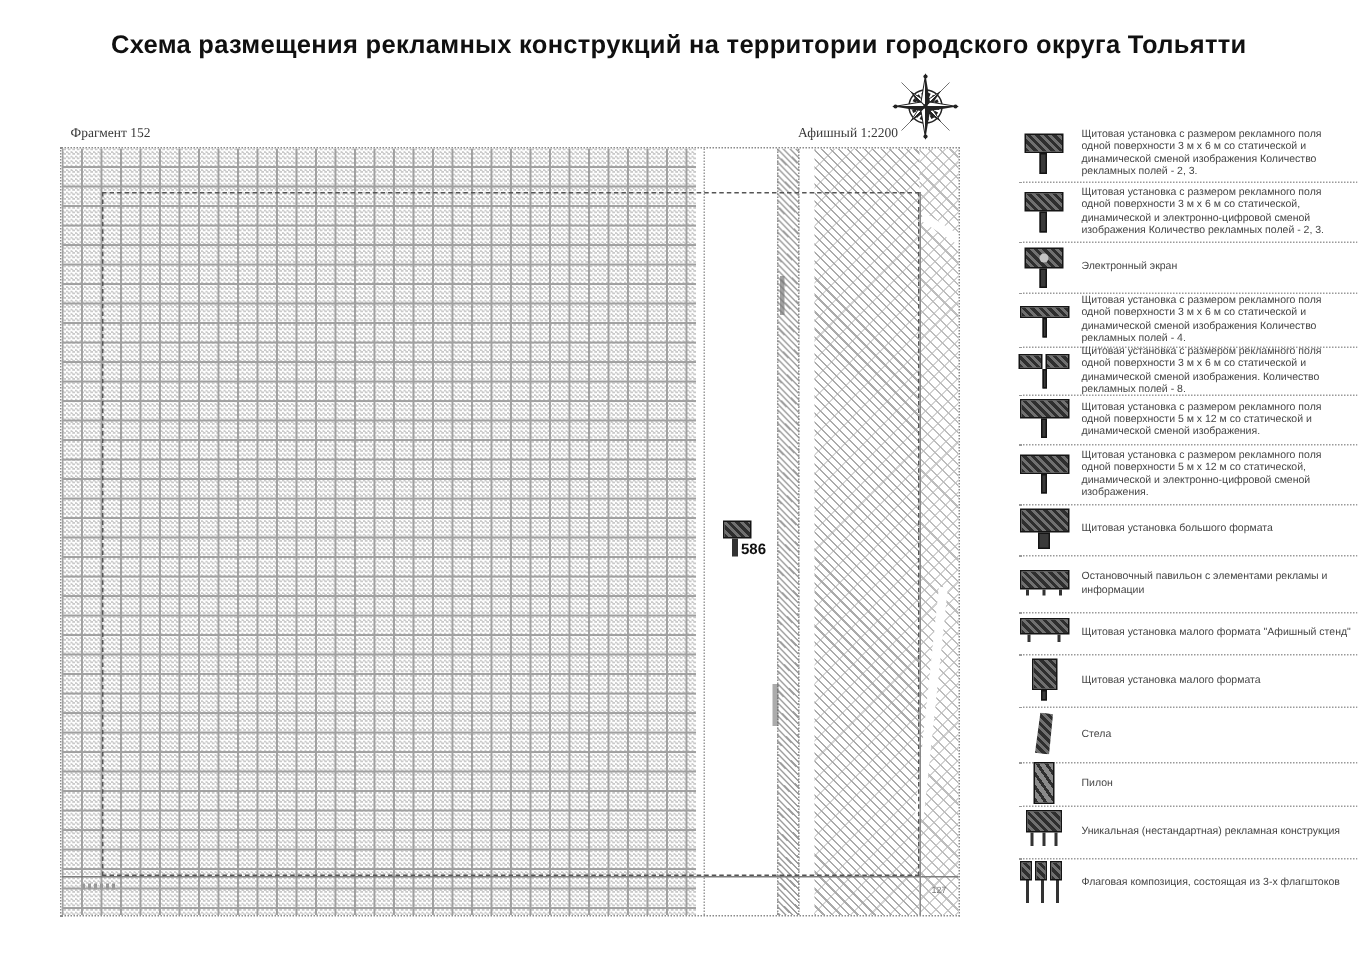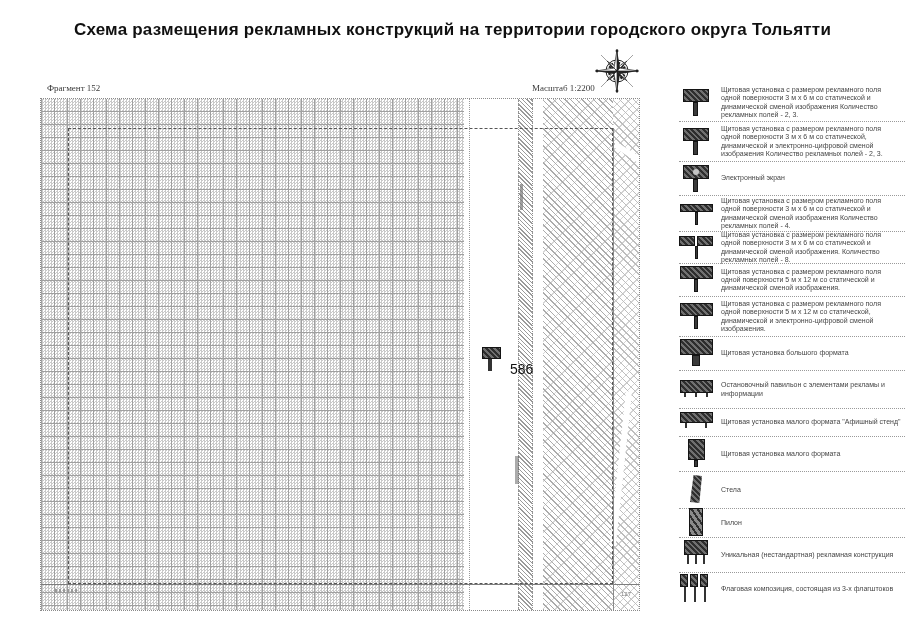--- a/index.html
+++ b/index.html
@@ -50,21 +50,21 @@
 
   .inner-boundary{left:27px;top:29px;width:545px;height:456px;
     border:1px dashed #555;box-sizing:border-box;}
   .hline{left:0;top:485px;width:600px;height:0;border-top:1px solid #7d7d7d;}
   .vline{left:572px;top:29px;width:0;height:482px;border-left:1px solid #8a8a8a;}
 
   .marker-board{left:441px;top:248px;width:19px;height:12px;
     background:repeating-linear-gradient(45deg,#2e2e2e 0 2px,#6b6b6b 2px 4px);
     border:1px solid #111;box-sizing:border-box;}
   .marker-pole{left:447px;top:260px;width:4px;height:12px;background:#333;}
-  .marker-label{left:453px;top:262px;font-size:14px;font-weight:normal;color:#111;margin-left:16px;}
+  .marker-label{left:453px;top:262px;font-size:10px;font-weight:bold;color:#111;}
 
   .smudge-a{left:479px;top:85px;width:3px;height:26px;background:#777;opacity:.7;}
   .smudge-b{left:474px;top:357px;width:4px;height:28px;background:#666;opacity:.55;}
   .smudge-c{left:14px;top:490px;width:22px;height:4px;
     background:repeating-linear-gradient(90deg,#999 0 2px,transparent 2px 4px);}
   .parcel-label{left:580px;top:492px;font-size:6px;color:#777;}
 
   
   .legend{position:absolute;left:679px;top:84px;width:226px;}
   .lrow{display:flex;align-items:center;box-sizing:border-box;
@@ -127,21 +127,21 @@
   .i-flags .f1{left:1px;top:0;width:8px;height:13px;}
   .i-flags .f2{left:11px;top:0;width:8px;height:13px;}
   .i-flags .f3{left:21px;top:0;width:8px;height:13px;}
 </style>
 </head>
 <body>
 
 <div class="title">Схема размещения рекламных конструкций на территории городского округа Тольятти</div>
 
 <div class="map-meta" id="frag-label">Фрагмент 152</div>
-<div class="map-meta" id="scale-label">Масштаб 1:2200</div>
+<div class="map-meta" id="scale-label">Афишный 1:2200</div>
 
 <svg class="compass" viewBox="0 0 44 44">
   <line x1="22" y1="0" x2="22" y2="44" stroke="#222" stroke-width="0.7"></line>
   <line x1="0" y1="22" x2="44" y2="22" stroke="#222" stroke-width="0.7"></line>
   <line x1="6" y1="6" x2="38" y2="38" stroke="#444" stroke-width="0.5"></line>
   <line x1="38" y1="6" x2="6" y2="38" stroke="#444" stroke-width="0.5"></line>
   <circle cx="22" cy="22" r="11" fill="#fff" stroke="#222" stroke-width="1"></circle>
   <circle cx="22" cy="22" r="8" fill="none" stroke="#222" stroke-width="2.5" stroke-dasharray="2 1.5"></circle>
   <g>
     <g transform="rotate(45 22 22)">

